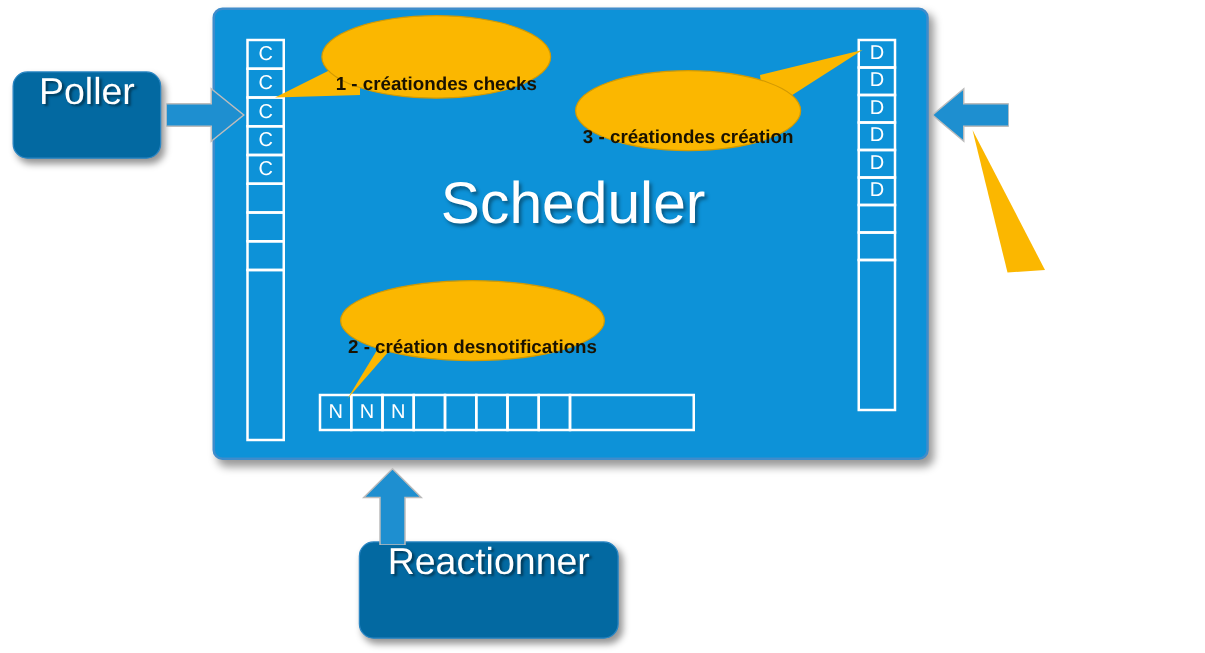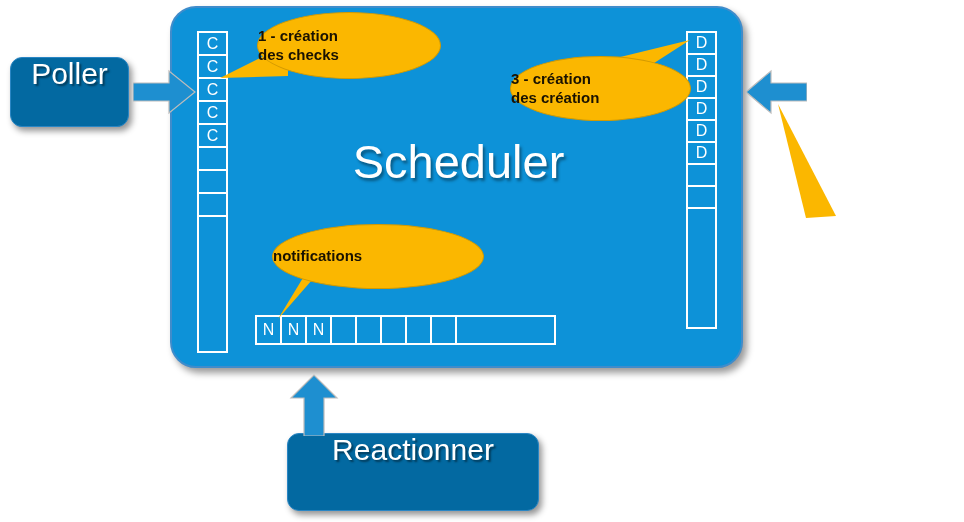--- a/index.html
+++ b/index.html
@@ -44,32 +44,32 @@
     font-size: 17px;
     font-weight: 400;
     line-height: 1.1;
     margin-top: 1px;
     text-shadow: 2px 2px 2px rgba(0,0,0,0.45);
     white-space: nowrap;
   }
 
   #poller-box      { left: 10px;  top: 57px;  width: 119px; height: 70px; }
   #broker-box      { left: 798px; top: 55px;  width: 156px; height: 76px; }
-  #reactionner-box { left: 287px; top: 433px; width: 252px; height: 78px; }
+  #reactionner-box { left: 287px; top: 433px; width: 208px; height: 78px; }
 
   
   #scheduler-panel {
     position: absolute;
     left: 170px;
     top: 6px;
     width: 573px;
     height: 362px;
     background: #0d92d8;
     border: 2px solid #3f8ccb;
-    border-radius: 26px;
+    border-radius: 8px;
     box-shadow: 4px 5px 7px rgba(0,0,0,0.40);
     box-sizing: border-box;
   }
   #scheduler-title {
     position: absolute;
     left: 0;
     top: 126px;
     width: 573px;
     text-align: center;
     color: #ffffff;
@@ -115,40 +115,39 @@
   .callout-body {
     position: absolute;
     left: 0;
     top: 0;
     width: 100%;
     height: 100%;
     background: #fbb700;
     border: 1px solid #d39a00;
     border-radius: 50% / 50%;
     display: flex;
-    flex-direction: column;
-    align-items: flex-start;
+    align-items: flex-end;
     justify-content: center;
     box-sizing: border-box;
   }
   .callout-line {
     color: #1a1200;
     font-size: 15px;
     font-weight: bold;
     line-height: 1.26;
     white-space: nowrap;
   }
   .callout-tail {
     position: absolute;
     overflow: visible;
   }
 
   #callout-1 { left: 257px; top: 12px;  width: 184px; height: 67px; }
   #callout-2 { left: 272px; top: 224px; width: 212px; height: 65px; }
-  #callout-3 { left: 510px; top: 56px;  width: 181px; height: 65px; }
+  #callout-3 { left: 460px; top: 56px;  width: 181px; height: 65px; }
   #callout-4 { left: 772px; top: 204px; width: 136px; height: 62px; }
 
   
   .arrow { position: absolute; }
 </style>
 </head>
 <body>
 
 <div id="canvas">
 
@@ -231,20 +230,21 @@
 
   <div id="callout-1" class="callout">
     <div class="callout-body">
       <div class="callout-line">1 - création</div>
       <div class="callout-line">des checks</div>
     </div>
   </div>
 
   <div id="callout-2" class="callout">
     <div class="callout-body">
+      <div class="callout-line">2 - création des</div>
       <div class="callout-line">notifications</div>
     </div>
   </div>
 
   <div id="callout-3" class="callout">
     <div class="callout-body">
       <div class="callout-line">3 - création</div>
       <div class="callout-line">des création</div>
     </div>
   </div>

